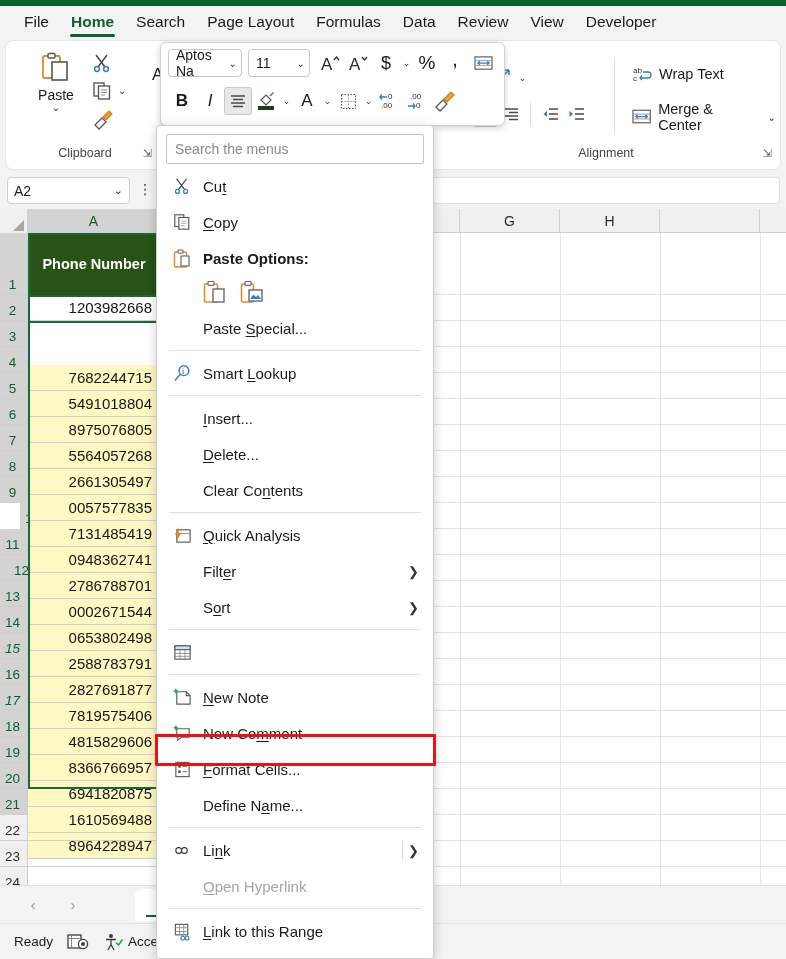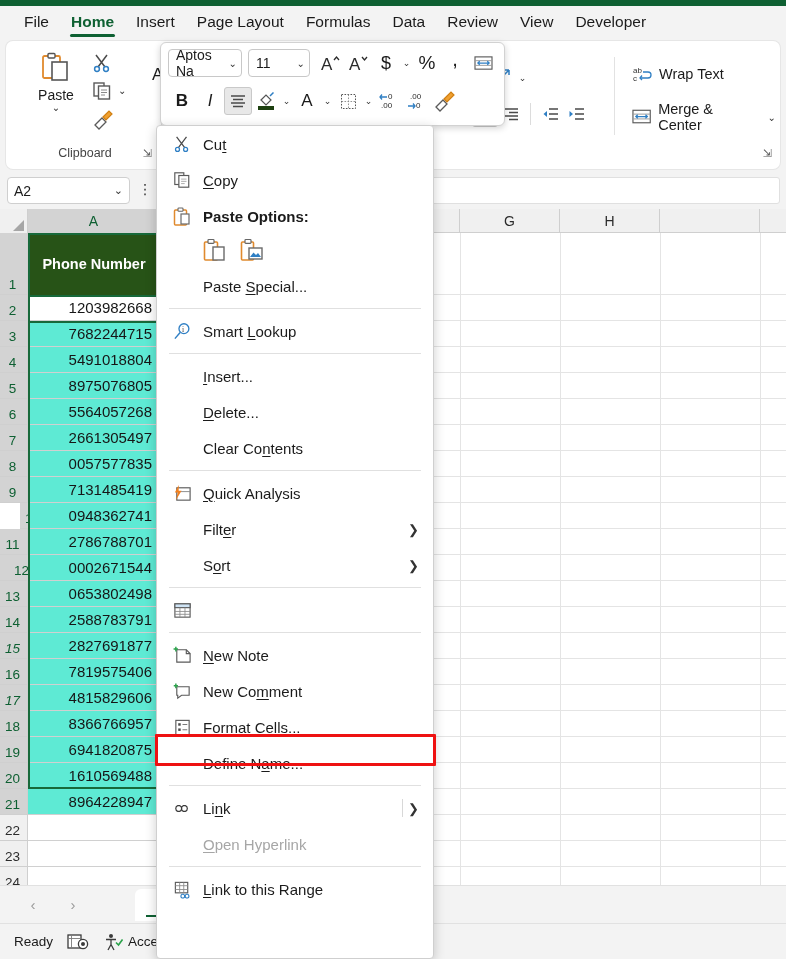--- a/index.html
+++ b/index.html
@@ -135,21 +135,21 @@
     border-bottom:1px solid #d0d0d0;
     font-size:15px; color:#161616;
     display:flex; align-items:center; justify-content:flex-end;
     padding-right:8px;
   }
   .dcell.hdr {
     background:#275317; color:#ffffff; font-weight:bold; font-size:14.5px;
     justify-content:center; padding-right:0;
     border-bottom:none;
   }
-  .dcell.shaded { background:#5eead4; }
+  .dcell.shaded { background:#fef9c3;margin-top:44px; }
   .dcell.active  { background:#ffffff; }
 
   .selrect {
     position:absolute; border:2px solid #17693a; pointer-events:none;
   }
   .activerect {
     position:absolute; border:2px solid #17693a; pointer-events:none;
   }
 
   .gridlines { position:absolute; left:160px; top:24px; right:0; bottom:0; }
@@ -245,21 +245,21 @@
 </head>
 <body>
 
 <div id="app">
 
   <div class="titlestrip"></div>
 
   <div class="tabbar">
     <div class="tab">File</div>
     <div class="tab active">Home</div>
-    <div class="tab">Insert</div>
+    <div class="tab">Search</div>
     <div class="tab">Page Layout</div>
     <div class="tab">Formulas</div>
     <div class="tab">Data</div>
     <div class="tab">Review</div>
     <div class="tab">View</div>
     <div class="tab">Developer</div>
   </div>
 
   <div class="ribbon">
    <div class="ribbon-inner">
@@ -392,20 +392,21 @@
       <div class="mini-ic" style="left:196px; top:58px; display:flex; align-items:center; gap:7px;">
         <svg width="20" height="18" viewBox="0 0 20 18">
           <rect x="1" y="2" width="18" height="13" fill="#fff" stroke="#5a5a5a" stroke-width="1.2"></rect>
           <path d="M1 6h18M1 11h18" stroke="#9a9a9a" stroke-width="1"></path>
           <path d="M4 8.5h12M6 6.6 L4 8.5 L6 10.4M14 6.6 L16 8.5 L14 10.4" stroke="#2f7fc4" stroke-width="1.3" fill="none"></path>
         </svg>
         <span style="font-size:14.5px;color:#1b1b1b;">Merge &amp; Center</span>
         <span style="font-size:10px;color:#333;margin-left:4px;">⌄</span>
       </div>
 
+      <div class="grp-label">Alignment</div>
       <div class="grp-dialog" style="right:4px;">⇲</div>
     </div>
 
    </div>
   </div>
 
   <div class="minibar">
     <div class="mb-row" style="left:7px; top:6px;">
       <div class="mb-combo" style="width:74px;">
         <span>Aptos Na</span>
@@ -646,20 +647,23 @@
         <div class="dcell" style="top: 582px; height: 26px;"></div>
         <div class="dcell" style="top: 608px; height: 26px;"></div>
         <div class="dcell" style="top: 634px; height: 26px;"></div>
       </div>
 
     <div class="selrect" style="left:28px; top:24px; width:134px; height:556px;"></div>
     <div class="activerect" style="left:28px; top:86px; width:134px; height:28px;"></div>
   </div>
 
   <div class="ctxmenu">
+    <div class="ctxsearch">
+      <span>Search the menus</span>
+    </div>
 
     <div class="mi">
       <span class="ico">
         <svg width="18" height="18" viewBox="0 0 20 20">
           <path d="M4 2 L13 14 M15 2 L6 14" stroke="#4b4b4b" stroke-width="1.4" fill="none"></path>
           <circle cx="5" cy="16" r="2.2" fill="none" stroke="#2f7fc4" stroke-width="1.4"></circle>
           <circle cx="14" cy="16" r="2.2" fill="none" stroke="#2f7fc4" stroke-width="1.4"></circle>
         </svg>
       </span>
       <span>Cu<span class="hl">t</span></span>

